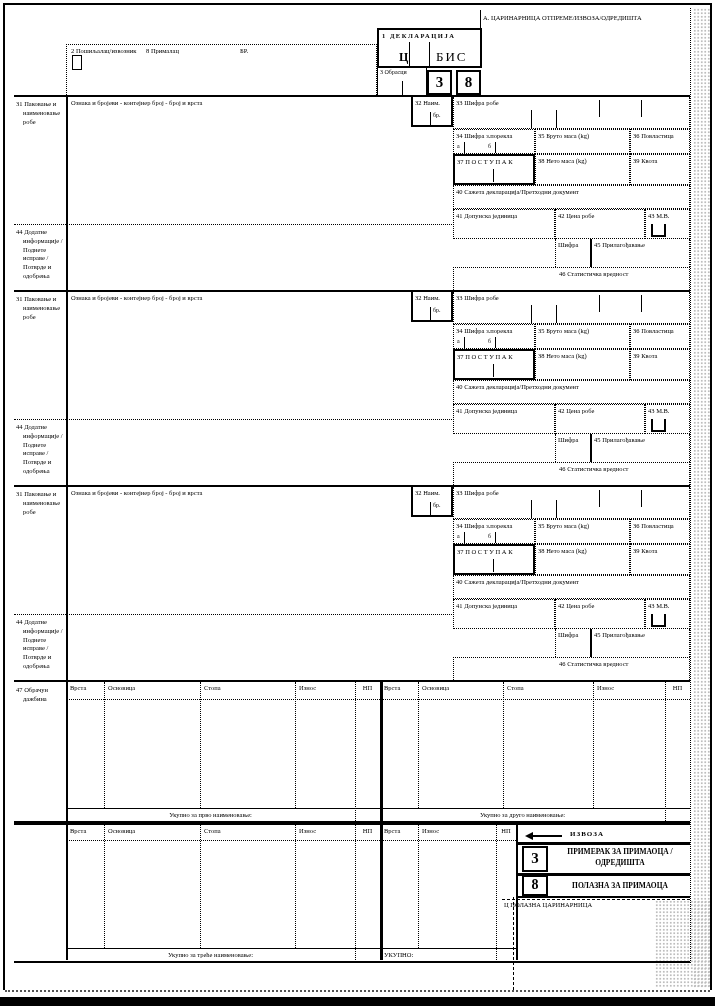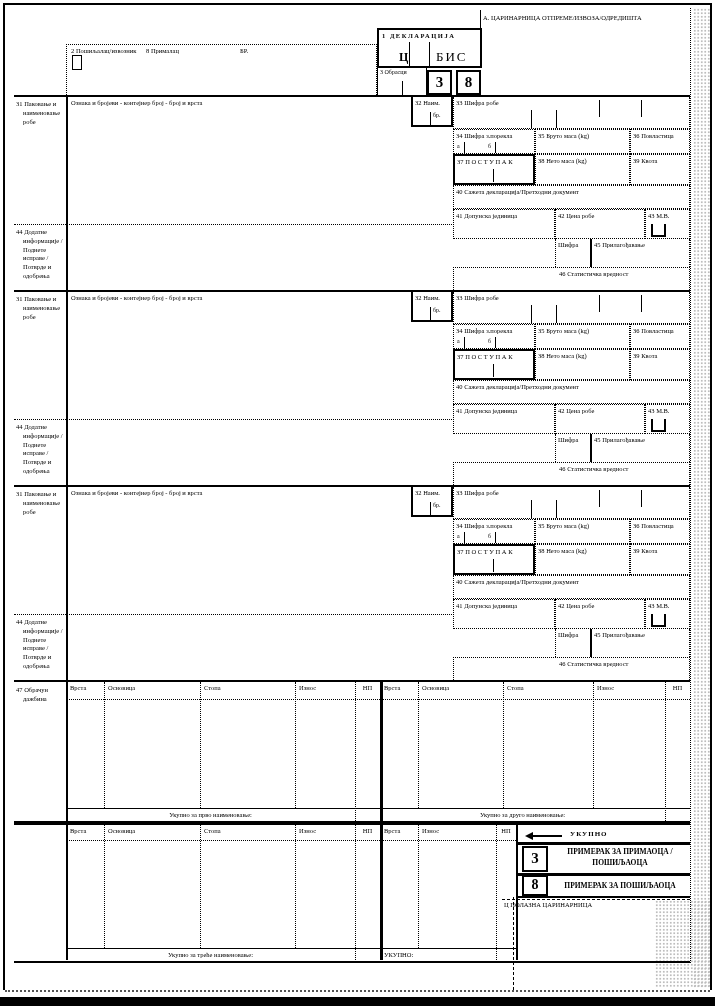--- a/index.html
+++ b/index.html
@@ -204,30 +204,30 @@
     <div class="th" style="left:370px">Врста</div>
     <div class="th" style="left:408px">Износ</div>
     <div class="th" style="left:482px;width:20px;text-align:center">НП</div>
     <div class="bl2"></div>
     <div class="tot3">Укупно за треће наименовање:</div>
     <div class="gtot">УКУПНО:</div>
 
     <div class="imp">
       <div class="arrow-head"></div>
       <div class="arrow-line"></div>
-      <div class="imp-vazno">УКУПНО</div>
+      <div class="imp-vazno">ИЗВОЗА</div>
       <div class="imp-l1"></div>
       <div class="imp-box3">3</div>
       <div class="imp-t3">
         <div>ПРИМЕРАК ЗА ПРИМАОЦА /</div>
-        <div>ПОШИЉАОЦА</div>
+        <div>ОДРЕДИШТА</div>
       </div>
       <div class="imp-l2"></div>
       <div class="imp-box8">8</div>
-      <div class="imp-t8">ПРИМЕРАК ЗА ПОШИЉАОЦА</div>
+      <div class="imp-t8">ПОЛАЗНА ЗА ПРИМАОЦА</div>
       <div class="imp-l3"></div>
     </div>
     <div class="dep-dash"></div>
     <div class="dep-label lbl">Ц ПОЛАЗНА ЦАРИНАРНИЦА</div>
   </div>
 
   <div class="dash-bottom"></div>
   <div class="bottom-dotted"></div>
   <div class="bottom-bar"></div>
 

